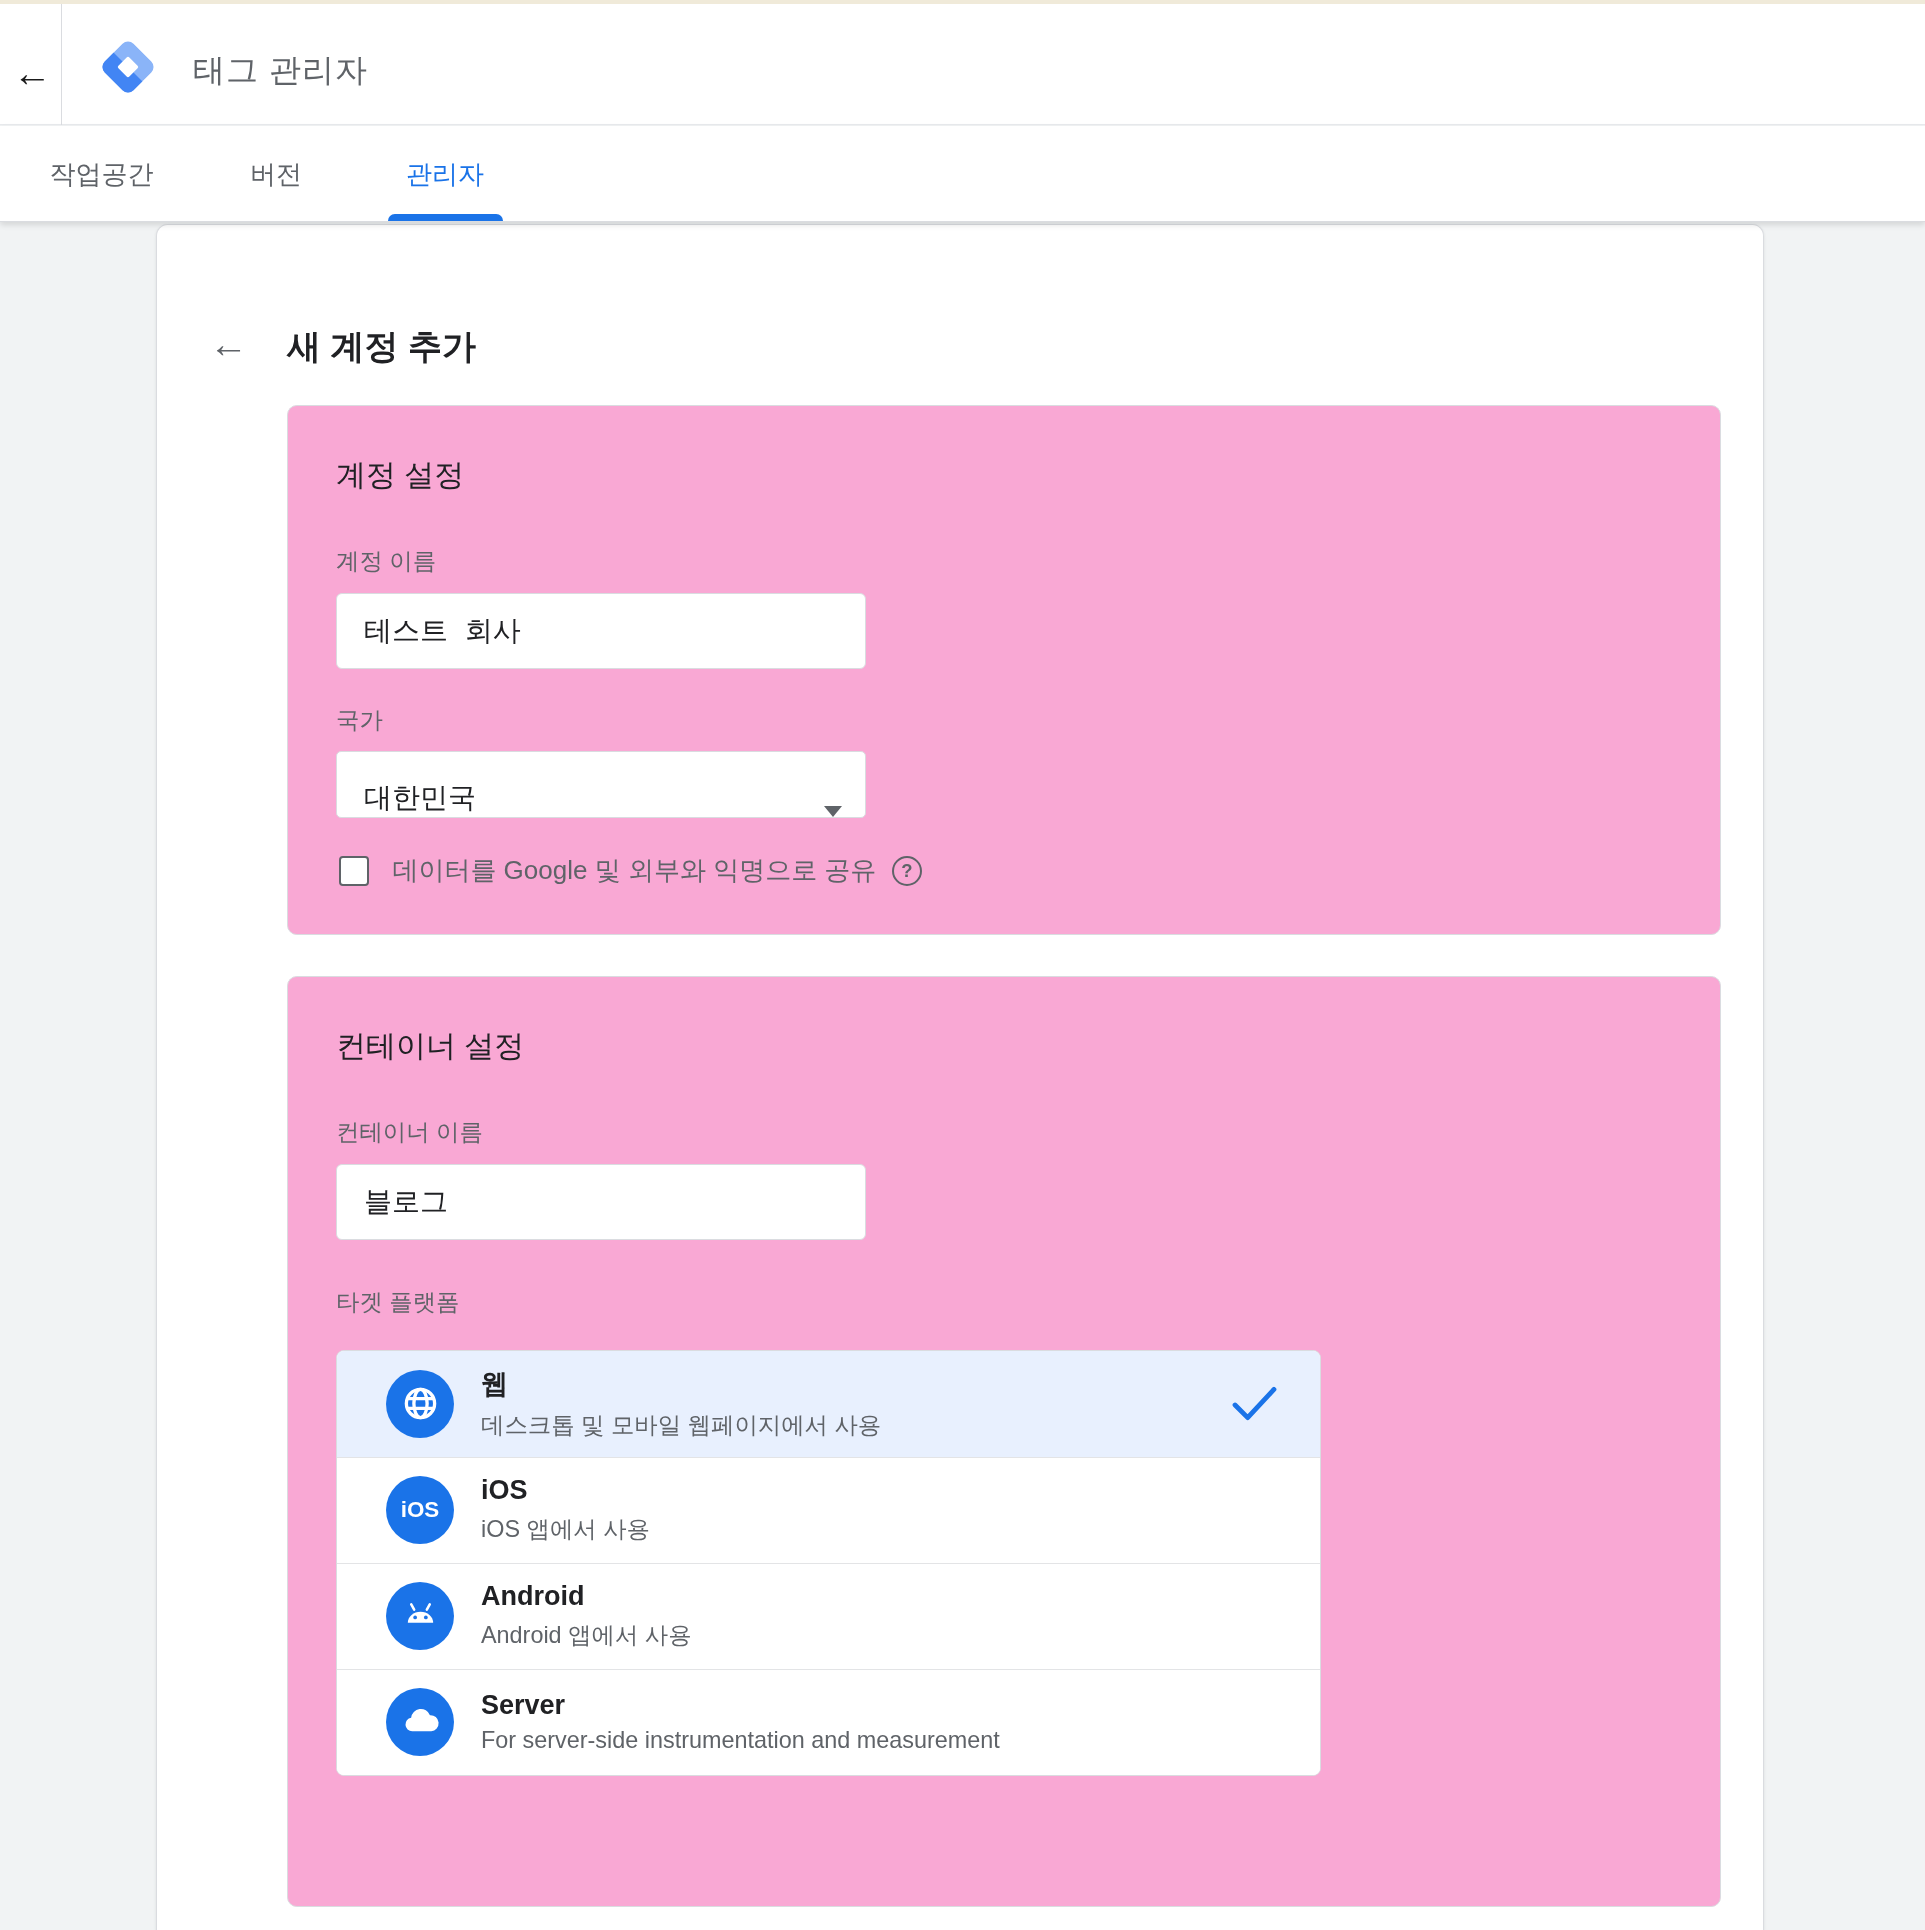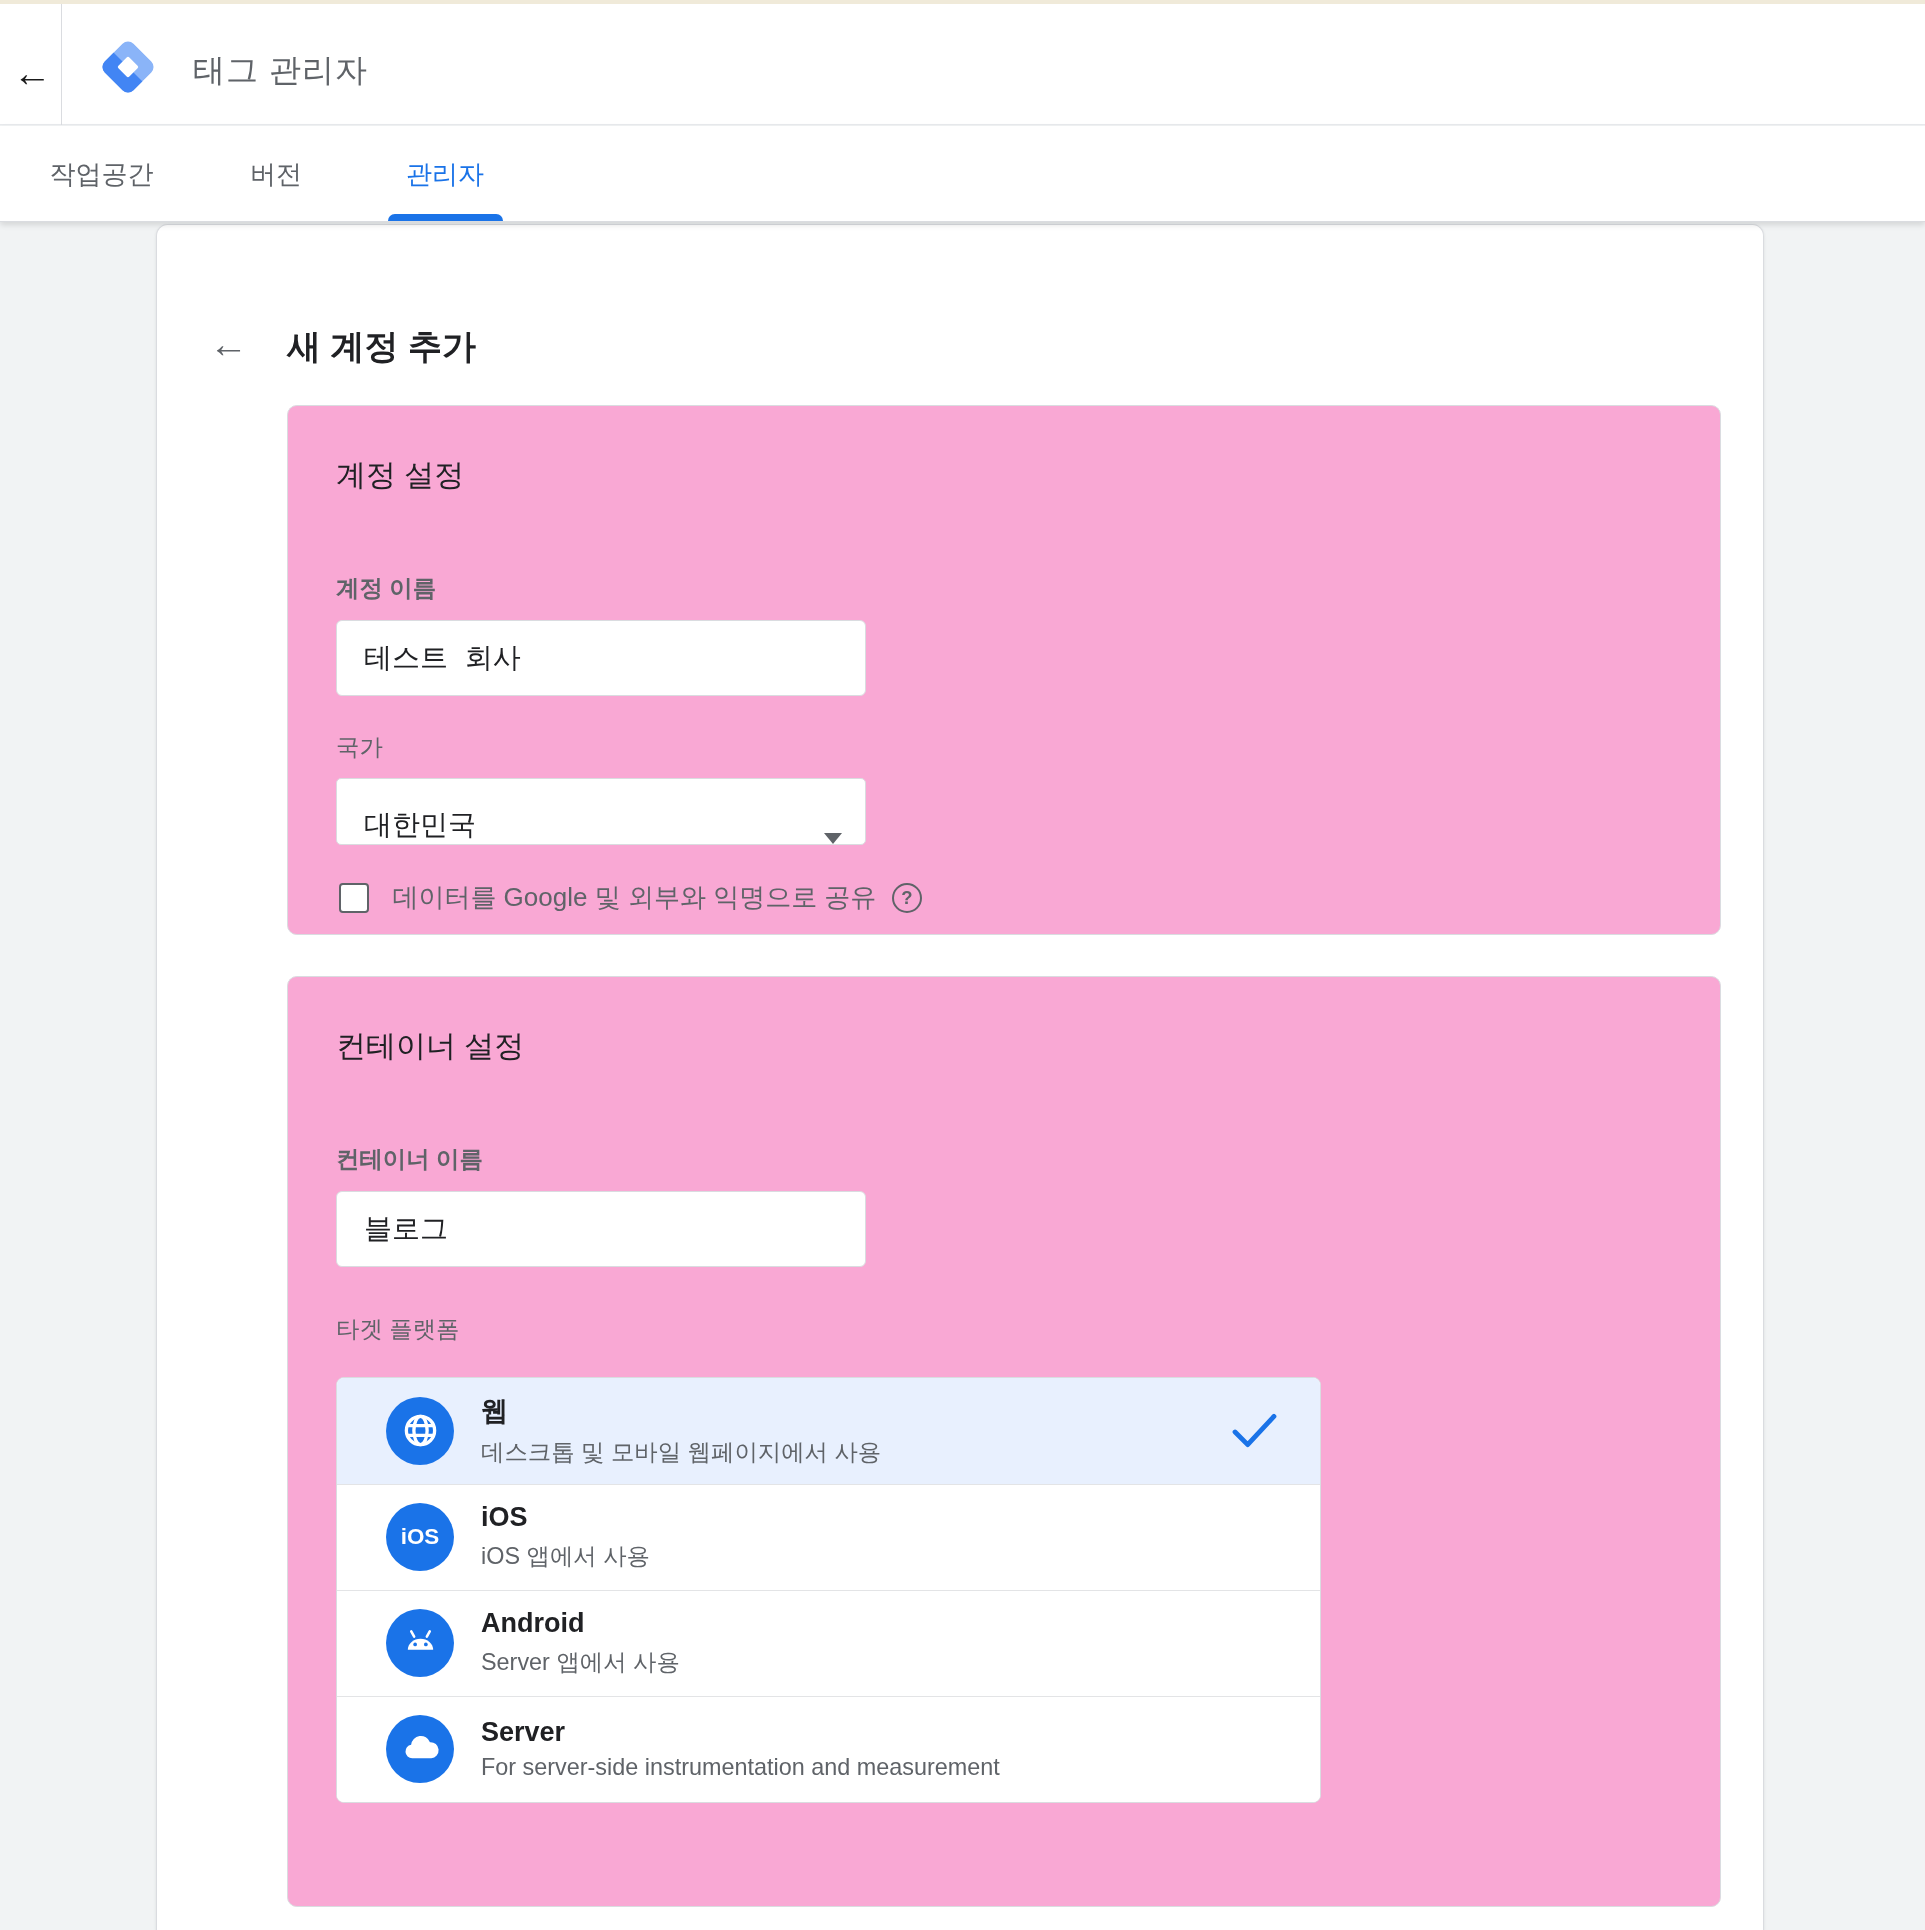--- a/index.html
+++ b/index.html
@@ -42,21 +42,21 @@
     font-size:39px; line-height:45px; text-align:center; color:#5f6368; cursor:pointer; background:none; border:none; }
   .page-title { position:absolute; left:130px; top:99px; font-size:34px; color:#202124; }
 
   
   .section-card { position:absolute; left:130px; width:1434px; background:#f9a8d4;
     border:1px solid #dadce0; border-radius:9.8px; padding:49px 48px 0 48px; }
   .section-account { top:180px; height:530px; }
   .section-container { top:751px; height:931px; }
   .section-title { font-size:30px; font-weight:400; color:#202124; }
   .field-label { font-size:23.4px; color:#5f6368; }
-  .mt-heading-gap { margin-top:76px;font-weight:bold; }
+  .mt-heading-gap { margin-top:49px; }
   .text-input {
     display:block; margin-top:15.6px; width:530px; height:76px;
     border:1px solid #dadce0; border-radius:5.9px; padding:0 27px;
     font-size:28px; color:#202124; font-family:Liberation Mono, monospace; background:#fff; outline:none;
   }
   .select-box { margin-top:15.6px; width:530px; height:67px; border:1px solid #dadce0; border-radius:5px;
     display:flex; align-items:flex-end; justify-content:space-between; padding:0 23.4px 0 27px; cursor:pointer; background:#fff; }
   .select-value { font-size:28px; color:#202124; }
   .select-caret { width:0; height:0; border-left:9.8px solid transparent; border-right:9.8px solid transparent; border-top:11.7px solid #5f6368; }
   .gap-36 { margin-top:35px; }
@@ -193,21 +193,21 @@
         <path d="M6 25.5 a13 11.5 0 0 1 26 0 z" fill="#ffffff"></path>
         <line x1="12.5" y1="12" x2="9.5" y2="6.5" stroke="#ffffff" stroke-width="2.6" stroke-linecap="round"></line>
         <line x1="25.5" y1="12" x2="28.5" y2="6.5" stroke="#ffffff" stroke-width="2.6" stroke-linecap="round"></line>
         <circle cx="13.5" cy="20" r="1.9" fill="#1a73e8"></circle>
         <circle cx="24.5" cy="20" r="1.9" fill="#1a73e8"></circle>
       </svg>
 
     </div>
     <div class="platform-texts">
       <span class="platform-name">Android</span>
-      <span class="platform-desc">Server 앱에서 사용</span>
+      <span class="platform-desc">Android 앱에서 사용</span>
     </div>
 
   </div>
         <div class="platform-row">
     <div class="platform-icon">
 
       <svg width="39" height="39" viewBox="0 0 40 40">
         <path d="M31 29 H11.5 a7 7 0 0 1 -1.1 -13.9 a10 10 0 0 1 19.3 -2.6 a8.2 8.2 0 0 1 1.3 16.4 z" fill="#ffffff"></path>
       </svg>
     </div>

